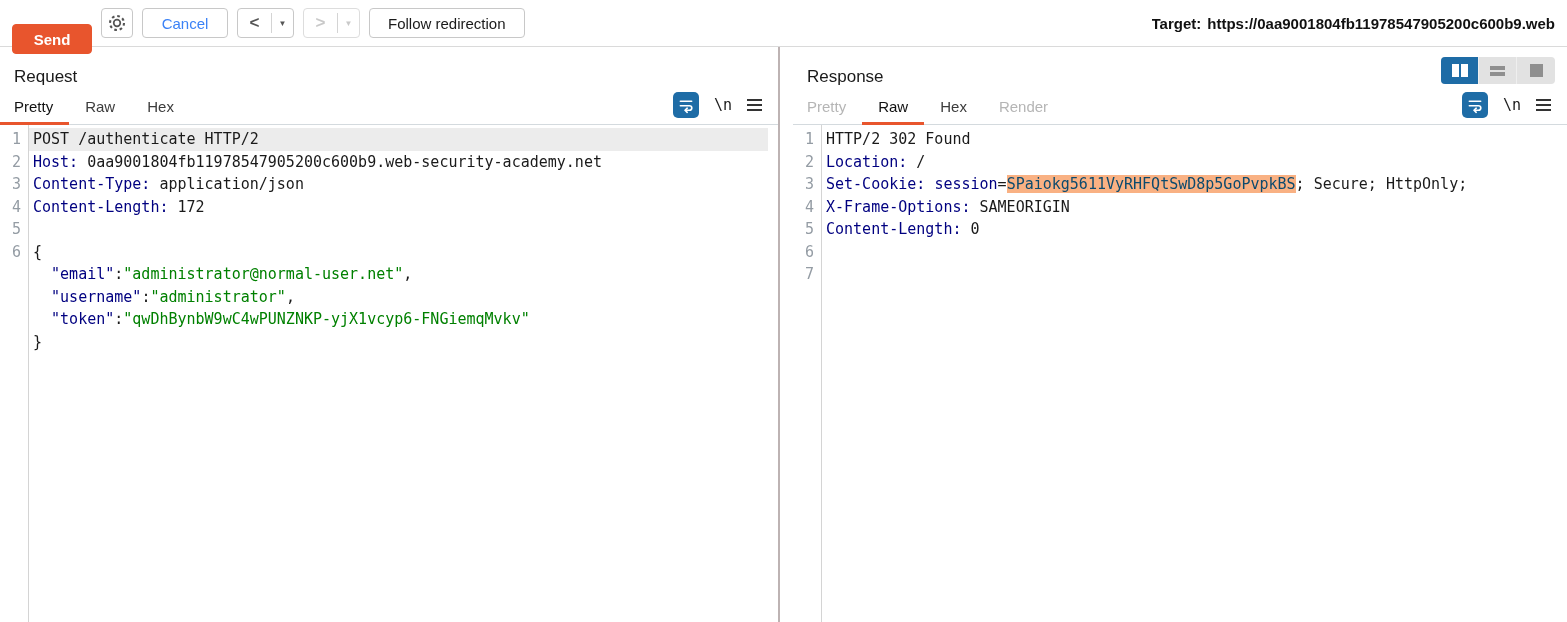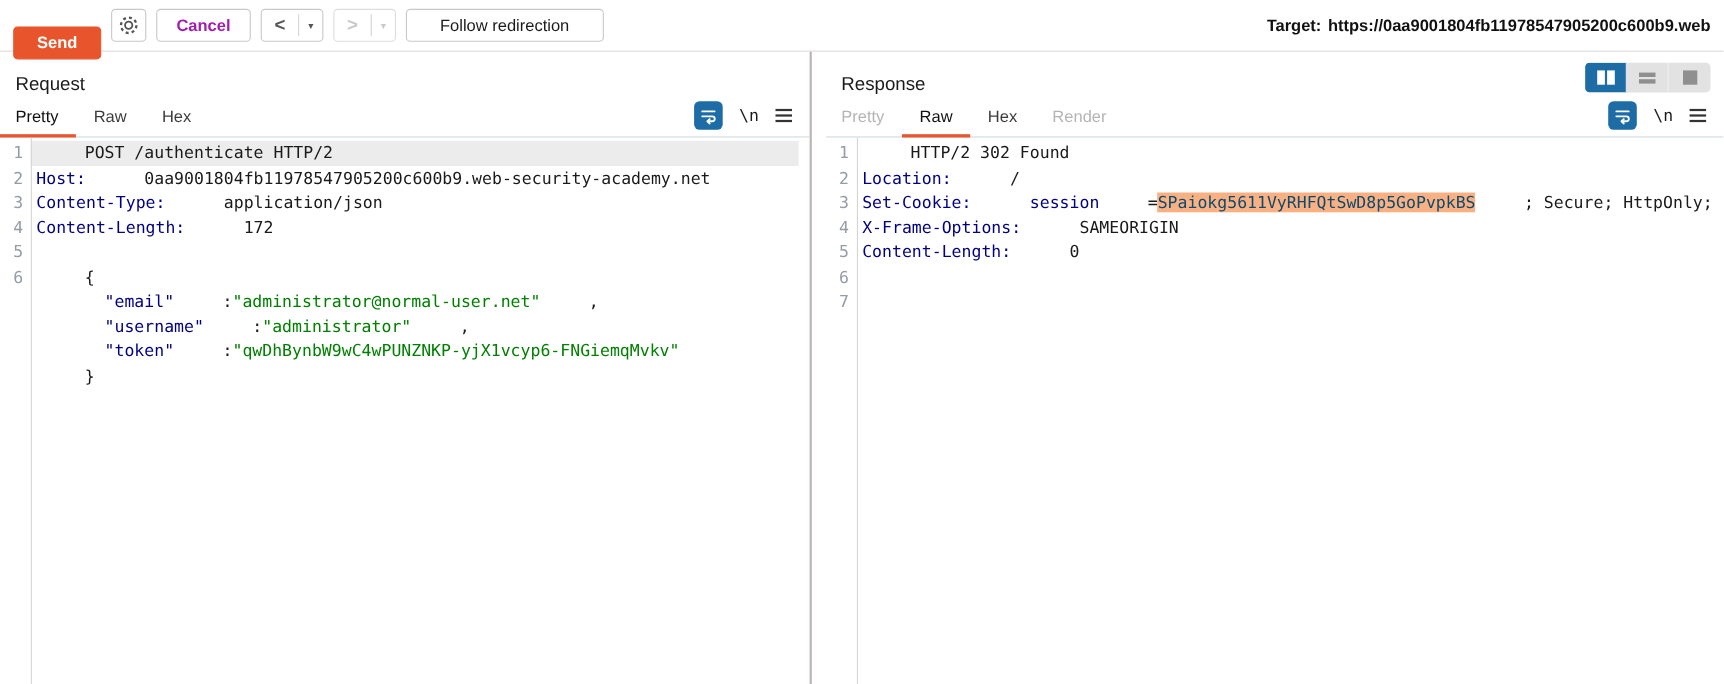--- a/index.html
+++ b/index.html
@@ -15,30 +15,30 @@
     font-family:"Liberation Sans", sans-serif;}
   
   .toolbar{display:flex;align-items:center;gap:9px;height:47px;padding:0 12px;
     border-bottom:1px solid #dadada;background:#fff;}
   .btn{height:30px;border:1px solid #c8c8c8;border-radius:4px;background:#fff;
     font-family:"Liberation Sans",sans-serif;font-size:15px;color:#1a1a1a;
     display:inline-flex;align-items:center;justify-content:center;cursor:pointer;}
   .btn-send{width:80px;background:var(--accent);border-color:var(--accent);
     color:#fff;font-weight:bold;margin-top:32px;}
   .btn-gear{width:32px;}
-  .btn-cancel{width:86px;color:#a21caf;font-weight:bold;}
+  .btn-cancel{width:86px;color:#3b82f6;}
   .split{display:inline-flex;height:30px;border:1px solid #c8c8c8;border-radius:4px;
     overflow:hidden;background:#fff;}
   .split .main{width:33px;display:flex;align-items:center;justify-content:center;
     font-size:17px;font-weight:600;color:#555;cursor:pointer;}
   .split .sep{width:1px;background:#d4d4d4;margin:4px 0;}
   .split .caret{width:21px;display:flex;align-items:center;justify-content:center;
     font-size:8px;color:#555;cursor:pointer;}
   .split.disabled,.split.disabled .main,.split.disabled .caret{color:#c9c9c9;border-color:#ddd;}
-  .btn-follow{padding:0 30px;}
+  .btn-follow{padding:0 18px;}
   .target{margin-left:auto;font-weight:bold;font-size:15px;color:#111;
     white-space:nowrap;overflow:hidden;}
   .target .lbl{margin-right:6px;text-align:right;}
   
   .panes{display:flex;height:575px;}
   .pane{position:relative;display:flex;flex-direction:column;}
   .pane-request{width:778px;}
   .divider{width:2px;background:#bdb3b3;}
   .pane-response{flex:1;padding-left:13px;justify-content:space-between;}
   .pane-title{font-size:17px;font-weight:normal;color:#1a1a1a;margin:20px 0 0 14px;}
@@ -70,21 +70,21 @@
   .lt-single i{display:block;width:13px;height:13px;background:#8f8f8f;}
   
   .editor{flex:1;position:relative;padding:3px 10px 0 0;overflow:hidden;
     font-family:"DejaVu Sans Mono","Liberation Mono",monospace;font-size:15px;}
   .editor::before{content:"";position:absolute;left:28px;top:0;bottom:0;width:1px;
     background:#d4d4d4;}
   .code-line{display:flex;line-height:22.5px;min-height:22.5px;}
   .gut{flex:0 0 28px;text-align:right;padding-right:7px;color:#949ca4;}
   .ct{flex:1;padding-left:5px;white-space:pre;color:#1a1a1a;}
   .hl .ct{background:var(--linehl);}
-  .c-p{color:#1a1a1a;margin-left:44px;}
+  .c-p{color:#1a1a1a;}
   .c-h{color:var(--nav);}
   .c-k{color:var(--nav);}
   .c-s{color:var(--grn);}
   .c-m{color:#0c4a6e;background:var(--hlbg);}
 </style>
 </head>
 <body>
 
 <div class="toolbar">
   <button class="btn btn-send">Send</button>

